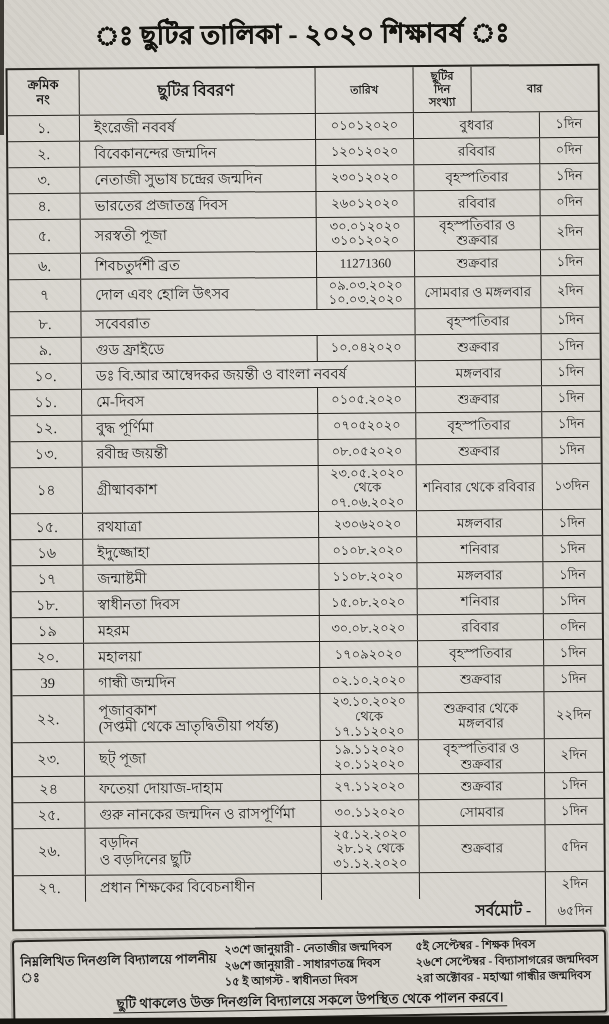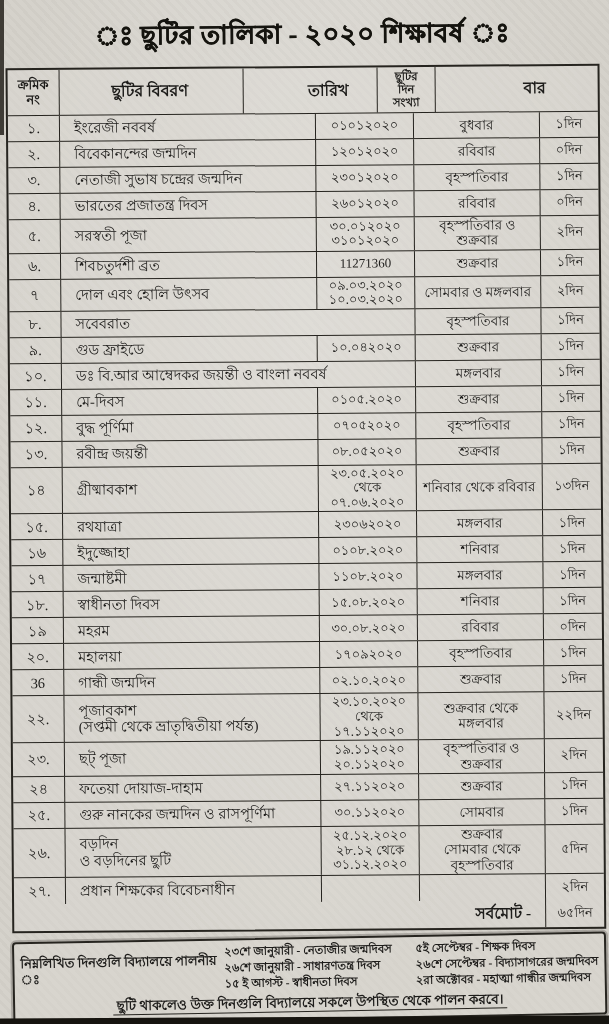--- a/index.html
+++ b/index.html
@@ -34,31 +34,31 @@
   .htable { border: 2.5px solid #26241f; background: rgba(224,221,214,0.35); }
   .tr { display: flex; border-bottom: 1.6px solid #26241f; min-height: 26px; align-items: stretch; }
   .tr:last-child { border-bottom: none; }
   .td {
     border-right: 1.6px solid #26241f;
     display: flex; flex-direction: column; justify-content: center;
     padding: 1px 3px;
     font-size: 14.5px; line-height: 1.14;
   }
   .td:last-child { border-right: none; }
-  .c-sl    { width: 52px;  align-items: center; text-align: center; font-family: Liberation Serif, serif; }
+  .c-sl    { width: 72px;  align-items: center; text-align: center; font-family: Liberation Serif, serif; }
   .c-desc  { flex: 1; align-items: flex-start; text-align: left; padding-left: 14px; }
   .c-date  { width: 98px;  align-items: center; text-align: left; font-size: 13px; line-height: 1.12; }
   .c-day   { width: 126px; align-items: center; text-align: center; font-size: 13.5px; }
   .c-count { width: 58px;  align-items: center; text-align: center; font-size: 13px; }
 
   .thead { min-height: 46px; }
   .thead .td { font-weight: bold; align-items: center; justify-content: center; text-align: center; white-space: pre-line; }
   .thead .c-sl { font-size: 13px; line-height: 1.1; }
   .thead .c-desc { align-items: center; padding-left: 0; font-size: 16px; }
-  .thead .c-date, .thead .c-day { font-size: 16px; margin-left: 36px; }
+  .thead .c-date, .thead .c-day { font-size: 11px; }
   .thead .c-count { font-size: 11.5px; line-height: 1.12; }
 
   .total-row { min-height: 27px; }
   .total-left { flex: 1; border-right: 1.6px solid #26241f; display: flex; align-items: center; justify-content: flex-end; padding-right: 14px; font-size: 15.5px; font-weight: bold; }
 
   
   .footer-box {
     margin-top: 6px;
     border: 2px solid #26241f;
     box-shadow: 0 0 0 2px rgba(38,36,31,0.25);
@@ -372,21 +372,21 @@
     <div class="td c-date">
               <div>১৭০৯২০২০</div>
             </div>
     <div class="td c-day">
               <div>বৃহস্পতিবার</div>
             </div>
     <div class="td c-count">১দিন</div>
   </div>
 
   <div class="tr">
-    <div class="td c-sl">36</div>
+    <div class="td c-sl">39</div>
     <div class="td c-desc">
               <div>গান্ধী জন্মদিন</div>
             </div>
     <div class="td c-date">
               <div>০২.১০.২০২০</div>
             </div>
     <div class="td c-day">
               <div>শুক্রবার</div>
             </div>
     <div class="td c-count">১দিন</div>
@@ -458,21 +458,20 @@
               <div>বড়দিন</div>
               <div>ও বড়দিনের ছুটি</div>
             </div>
     <div class="td c-date">
               <div>২৫.১২.২০২০</div>
               <div>২৮.১২ থেকে</div>
               <div>৩১.১২.২০২০</div>
             </div>
     <div class="td c-day">
               <div>শুক্রবার</div>
-              <div>সোমবার থেকে বৃহস্পতিবার</div>
             </div>
     <div class="td c-count">৫দিন</div>
   </div>
 
   <div class="tr">
     <div class="td c-sl">২৭.</div>
     <div class="td c-desc">
               <div>প্রধান শিক্ষকের বিবেচনাধীন</div>
             </div>
     <div class="td c-date"></div>

